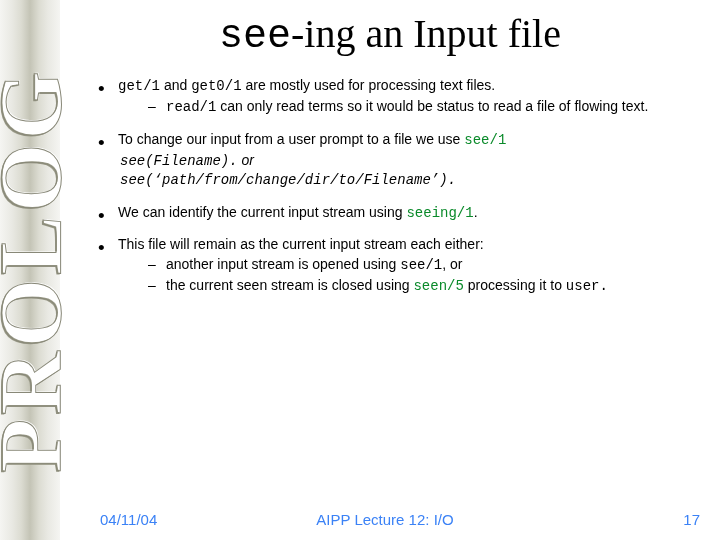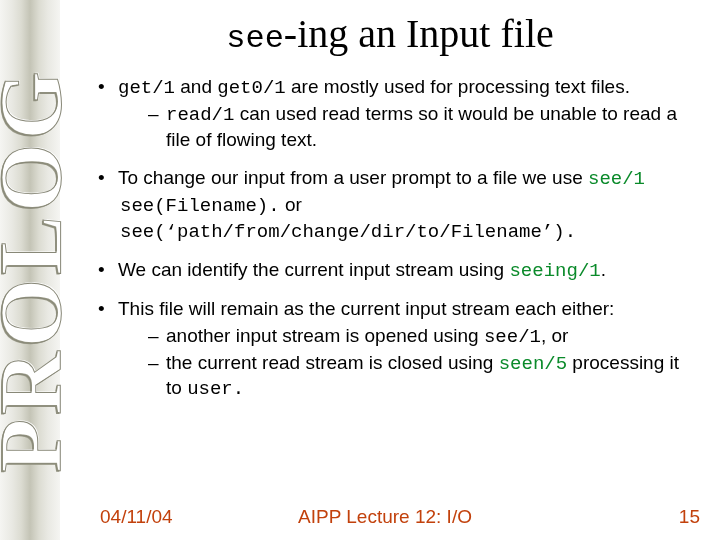--- a/index.html
+++ b/index.html
@@ -56,24 +56,24 @@
   }
   h1.title {
     margin: 10px 0 18px 0;
     text-align: center;
     font-family: "Times New Roman", Times, serif;
     font-weight: normal;
     font-size: 40px;
   }
   h1.title .mono {
     font-family: "Courier New", Courier, monospace;
-    font-size: 32px;
+    font-size: 40px;
   }
   .body {
-    font-size: 19px;
+    font-size: 14px;
     line-height: 1.28;
   }
   ul.bullets {
     list-style: none;
     margin: 0 0 0 0;
     padding: 0 0 0 18px;
   }
   ul.bullets > li {
     position: relative;
     margin-bottom: 14px;
@@ -105,28 +105,29 @@
   .mono {
     font-family: "Courier New", Courier, monospace;
   }
   .code-green {
     font-family: "Courier New", Courier, monospace;
     color: #0a8a2a;
   }
   .indent-block {
     margin-left: 2px;
     margin-top: 2px;
+    font-style: italic;
   }
   .footer {
     position: absolute;
     left: 60px;
     right: 10px;
     bottom: 12px;
-    font-size: 19px;
-    color: #c2410c;
+    font-size: 15px;
+    color: #3b82f6;
     display: flex;
     align-items: center;
     margin-top: 32px;
   }
   .footer .date { margin-left: 40px; }
   .footer .lecture { position: absolute; left: 50%; transform: translateX(-50%); }
   .footer .page { margin-left: auto; margin-right: 10px; }
 </style>
 </head>
 <body>
@@ -142,21 +143,21 @@
       <span class="mono">see</span><span>-ing an Input file</span>
     </h1>
 
     <div class="body">
       <ul class="bullets">
 
         <li>
           <span class="mono">get/1</span><span> and </span><span class="mono">get0/1</span><span> are mostly used for processing text files.</span>
           <ul class="sub">
             <li>
-              <span class="mono">read/1</span><span> can used read terms so it would be unable to read a file of flowing text.</span>
+              <span class="mono">read/1</span><span> can only read terms so it would be status to read a file of flowing text.</span>
             </li>
           </ul>
         </li>
 
         <li>
           <span>To change our input from a user prompt to a file we use </span><span class="code-green">see/1</span>
           <div class="indent-block">
             <span class="mono">see(Filename).</span><span>  or</span><br>
             <span class="mono">see(‘path/from/change/dir/to/Filename’).</span>
           </div>
@@ -166,28 +167,28 @@
           <span>We can identify the current input stream using </span><span class="code-green">seeing/1</span><span>.</span>
         </li>
 
         <li>
           <span>This file will remain as the current input stream each either:</span>
           <ul class="sub">
             <li>
               <span>another input stream is opened using </span><span class="mono">see/1</span><span>, or</span>
             </li>
             <li>
-              <span>the current read stream is closed using </span><span class="code-green">seen/5</span><span> processing it to </span><span class="mono">user.</span>
+              <span>the current seen stream is closed using </span><span class="code-green">seen/5</span><span> processing it to </span><span class="mono">user.</span>
             </li>
           </ul>
         </li>
 
       </ul>
     </div>
   </div>
 
   <div class="footer">
     <span class="date">04/11/04</span>
     <span class="lecture">AIPP Lecture 12: I/O</span>
-    <span class="page">15</span>
+    <span class="page">17</span>
   </div>
 
 </div>
 
 </body></html>

